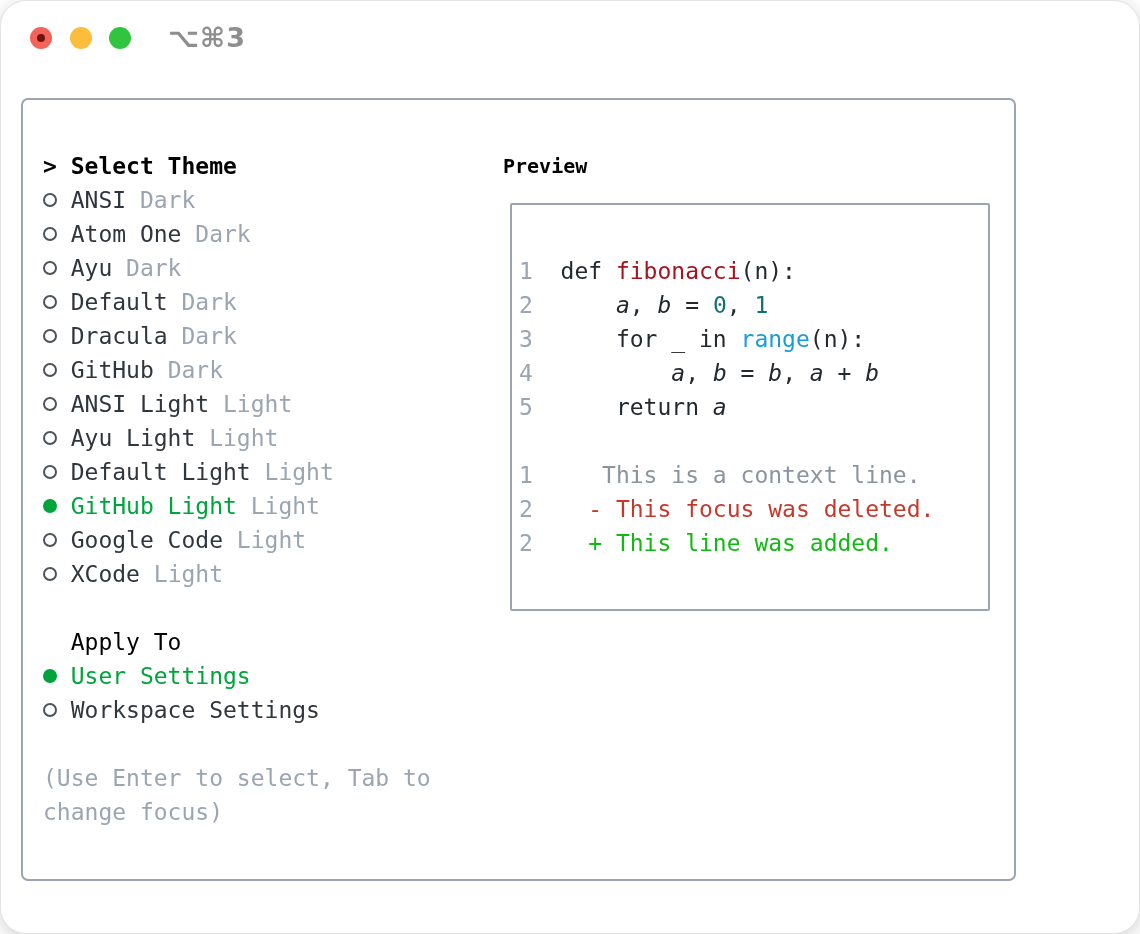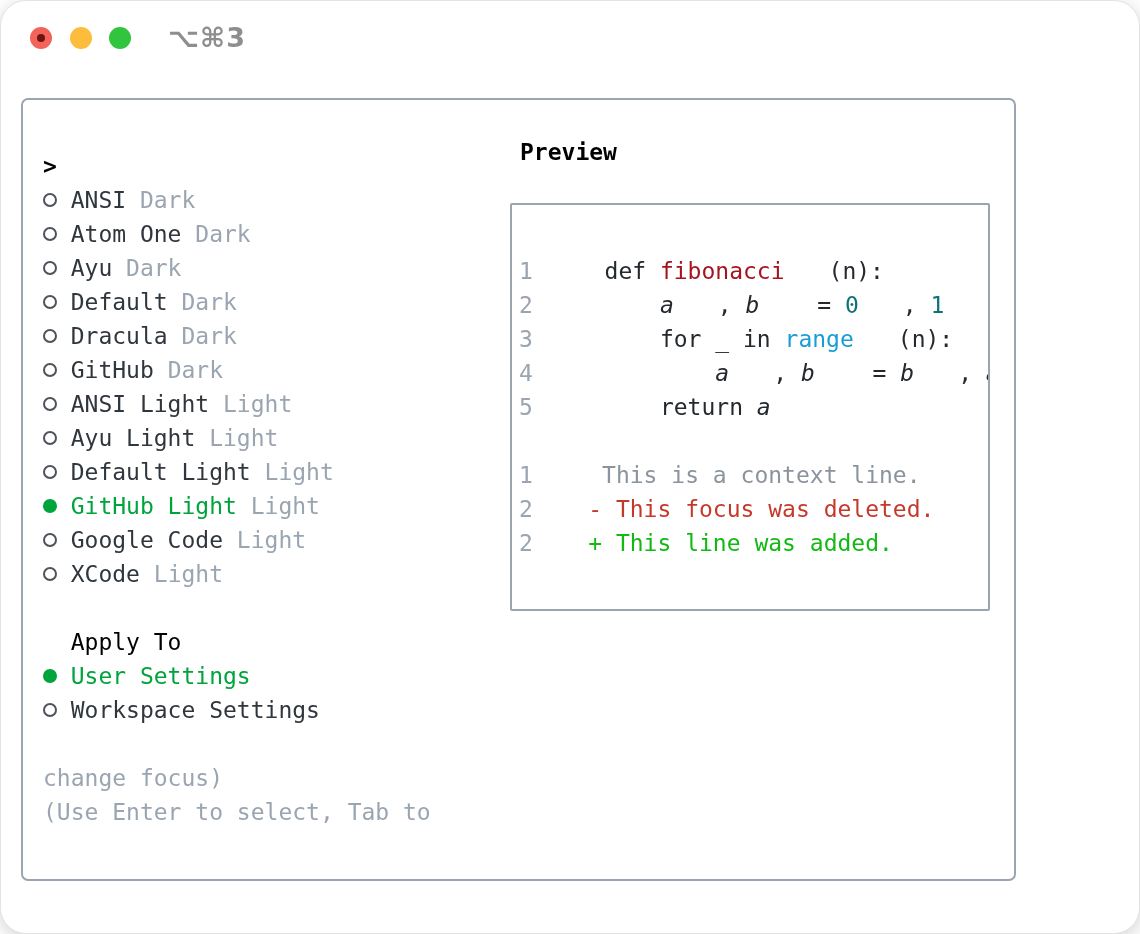--- a/index.html
+++ b/index.html
@@ -36,32 +36,32 @@
   .subhdr{color:var(--header-black);text-align:right;}
   .radio{width:14px;height:14px;border-radius:50%;border:2px solid var(--radio-outline);box-sizing:border-box;flex:none;}
   .radio.sel{background:var(--accent-green);border-color:var(--accent-green);}
   .name{color:var(--item-text);}
   .name.sel{color:var(--accent-green);}
   .tag{color:var(--tag-gray);margin-left:13.85px;}
   .hint-line{color:var(--hint-gray);}
   .spacer{height:34px;}
   
   .preview-header{
-    position:absolute;left:480px;top:35px;height:34px;display:flex;align-items:center;
-    font-size:23px;font-weight:bold;color:var(--header-black);margin-left:17px;
+    position:absolute;left:480px;top:49px;height:34px;display:flex;align-items:center;
+    font-size:20px;font-weight:bold;color:var(--header-black);
   }
   .preview-box{
     position:absolute;left:487px;top:103px;width:480px;height:408px;
     border:2px solid var(--border-gray);border-radius:2px;background:#fff;
     box-sizing:border-box;padding:49px 0 0 7px;overflow:hidden;
   }
   .crow{height:34px;display:flex;align-items:center;font-size:23px;}
   .crow span{white-space:pre;}
   .ln{display:inline-block;width:13.85px;margin-right:27.7px;color:var(--line-number);flex:none;}
-  .s-t{color:var(--code-text);margin-left:44px;}
+  .s-t{color:var(--code-text);}
   .s-v{color:var(--code-text);font-style:italic;}
   .s-fn{color:var(--func-red);}
   .s-n{color:var(--number-teal);}
   .s-c{color:var(--call-blue);}
   .s-ctx{color:var(--ctx-gray);text-align:center;}
   .s-del{color:var(--del-red);}
   .s-add{color:var(--add-green);}
 </style>
 </head>
 <body>
@@ -74,20 +74,21 @@
     <span class="tl yellow"></span>
     <span class="tl green"></span>
     <span class="wtitle">⌥⌘3</span>
   </div>
 
   <div class="content-box">
 
     <div class="left-panel">
       <div class="row">
         <span class="marker hdr">&gt;</span>
+        <span class="hdr">Select Theme</span>
       </div>
       <div id="theme-list">
           <div class="row">
             <span class="marker"><span class="radio"></span></span>
             <span class="name">ANSI</span>
             <span class="tag">Dark</span>
           </div>
           <div class="row">
             <span class="marker"><span class="radio"></span></span>
             <span class="name">Atom One</span>
@@ -159,24 +160,24 @@
           <div class="row">
             <span class="marker"><span class="radio"></span></span>
             <span class="name">Workspace Settings</span>
           </div>
         </div>
 
       <div class="row spacer"></div>
 
       <div class="hint">
         <div class="row">
+            <span class="hint-line">(Use Enter to select, Tab to</span>
+          </div>
+        <div class="row">
             <span class="hint-line">change focus)</span>
-          </div>
-        <div class="row">
-            <span class="hint-line">(Use Enter to select, Tab to</span>
           </div>
       </div>
     </div>
 
     <div class="preview-header">Preview</div>
 
     <div class="preview-box">
       <div id="code-lines">
           <div class="crow">
             <span class="ln">1</span>

